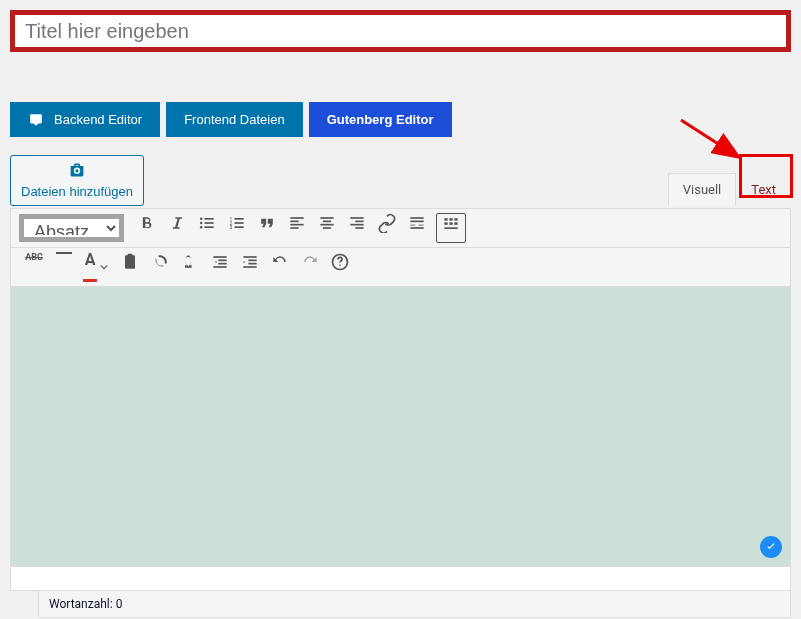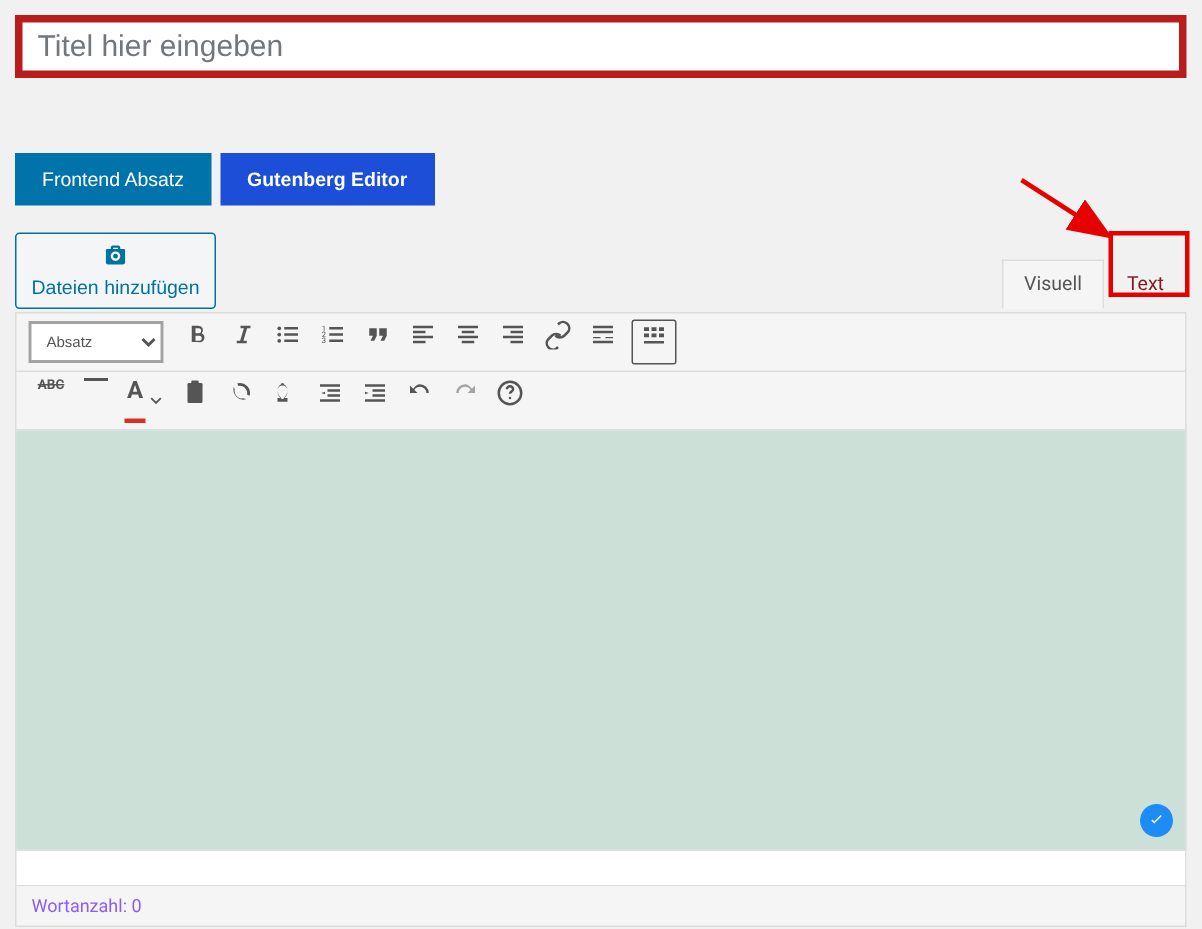--- a/index.html
+++ b/index.html
@@ -14,46 +14,52 @@
 .media-row { margin-top: 18px; display: flex; align-items: flex-end; justify-content: space-between; }
 .media-btn { display: inline-flex; align-items: center; gap: 6px; padding: 6px 10px; border: 1px solid #0071a1; border-radius: 3px; background: #f3f5f6; color: #0071a1; font-size: 13px; cursor: pointer; flex-direction: column; }
 .media-icon { width: 16px; height: 16px; fill: #0071a1; }
 .tabs { display: flex; position: relative; }
 .tab { padding: 8px 14px; font-size: 13px; cursor: pointer; border: 1px solid #ddd; background: #ebebeb; color: #7f1d1d; }
 .tab.active { background: #f5f5f5; border-bottom-color: #f5f5f5; color: #555; }
 .tab:not(.active) { border-color: transparent; background: transparent; }
 .arrow-annot { position: absolute; right: 52px; top: 118px; pointer-events: none; }
 .red-box { position: absolute; right: 8px; top: 154px; width: 54px; height: 44px; border: 3px solid #e60000; pointer-events: none; }
 .toolbar { background: #f5f5f5; border: 1px solid #ddd; border-top: 1px solid #ddd; padding: 4px 0 4px 8px; display: flex; flex-wrap: wrap; align-items: center; gap: 0; min-height: 34px; margin-top: 2px; }
-.format-select { width: 90px; height: 28px; font-size: 10px; border: 2px solid #a3a3a3; padding: 2px 6px; margin-right: 8px; background: #fff; color: #555; }
+.format-select { width: 105px; height: 28px; font-size: 18px; border: 5px solid #a3a3a3; padding: 2px 6px; margin-right: 8px; background: #fff; color: #555; }
 .tb-btn { width: 30px; height: 30px; display: inline-flex; justify-content: center; cursor: pointer; color: #555; }
 .tb-btn svg { width: 20px; height: 20px; fill: #555; }
 .tb-btn.boxed { border: 1px solid #555; border-radius: 2px; margin-left: 4px; }
 .toolbar-row2 { background: #f5f5f5; border: 1px solid #ddd; border-top: none; padding: 4px 0 4px 8px; display: flex; align-items: center; min-height: 34px; }
 .abc { font-size: 9px; font-weight: bold; text-decoration: line-through; color: #555; }
 .hr-icon { width: 16px; height: 2px; background: #555; }
 .a-red { font-size: 16px; font-weight: bold; color: #555; border-bottom: 3px solid #d93025; width: 14px; text-align: center; display: inline-block; line-height: 16px; }
 .a-drop { width: 10px; height: 30px; display: inline-flex; align-items: center; justify-content: center; margin-left: -2px; }
 .editor-content { background: #cce0d8; min-height: 280px; border: 1px solid #ddd; border-top: none; position: relative; }
 .check-badge { position: absolute; right: 8px; bottom: 8px; width: 22px; height: 22px; border-radius: 50%; background: #1e8cf7; display: flex; align-items: center; justify-content: center; }
 .check-badge svg { width: 12px; height: 12px; fill: #fff; }
 .empty-strip { background: #fff; height: 24px; border: 1px solid #ddd; border-top: none; }
-.word-count { background: #f5f5f5; border: 1px solid #ddd; border-top: none; padding: 6px 10px; font-size: 12px; color: #8b5cf6; }
+.word-count { background: #f5f5f5; border: 1px solid #ddd; border-top: none; padding: 6px 10px; font-size: 12px; color: #0f172a; margin-left: 28px; }
 .chev { width: 8px; height: 8px; }
 </style>
 </head>
 <body>
 
 
 
 <input class="title-input" type="text" placeholder="Titel hier eingeben" style="">
 
 <div class="editor-buttons">
   <button class="btn btn-blue">
-    <span>Frontend Absatz</span>
+    <svg class="speech-icon" viewBox="0 0 24 24">
+        <path d="M20 2H4c-1.1 0-2 .9-2 2v12c0 1.1.9 2 2 2h4l4 4 4-4h4c1.1 0 2-.9 2-2V4c0-1.1-.9-2-2-2z"></path>
+      </svg>
+    <span>Backend Editor</span>
+  </button>
+  <button class="btn btn-blue">
+    <span>Frontend Dateien</span>
   </button>
   <button class="btn btn-gray">
     <span>Gutenberg Editor</span>
   </button>
 </div>
 
 <div class="media-row">
   <button class="media-btn">
     <svg class="media-icon" viewBox="0 0 20 20">
         <path d="M12 2a2 2 0 012 2v1h3a1 1 0 011 1v10a2 2 0 01-2 2H4a2 2 0 01-2-2V6a1 1 0 011-1h3V4a2 2 0 012-2h4zM8 4v1h4V4H8zm2 11a4 4 0 100-8 4 4 0 000 8zm0-2a2 2 0 110-4 2 2 0 010 4z"></path>

